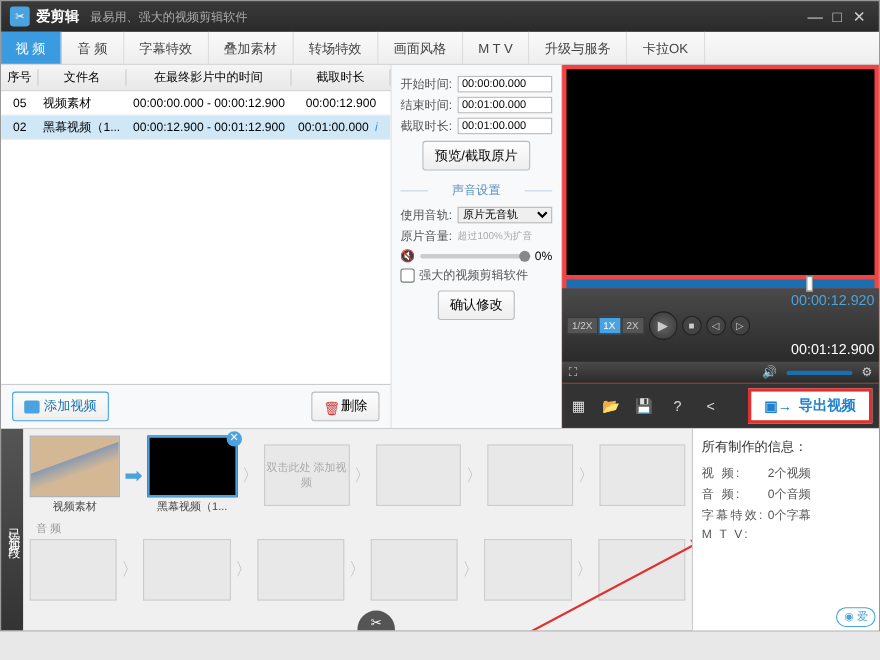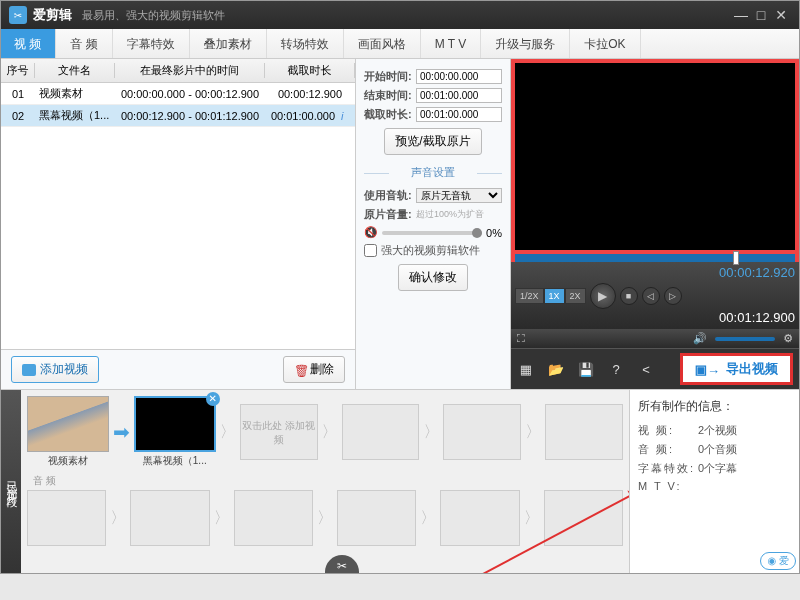--- a/index.html
+++ b/index.html
@@ -27,21 +27,21 @@
 .left-actions { display: flex; justify-content: space-between; padding: 6px 10px; border-top: 1px solid #ccc; background: #f7f9fb; }
 .btn { background: linear-gradient(#fdfdfd,#eee); border: 1px solid #bbb; border-radius: 3px; padding: 4px 10px; font-size: 12px; cursor: pointer; display: inline-flex; align-items: center; gap: 4px; }
 .btn.primary { border-color: #4aa3df; color: #1a6fb0; }
 .icon-sq { width: 14px; height: 12px; background: #4aa3df; display: inline-block; border-radius: 2px; }
 .icon-trash { width: 12px; height: 12px; display: inline-block; color: #c33; }
 .mid-pane { width: 155px; border-right: 1px solid #ccc; background: #f7f9fb; padding: 6px 8px; font-size: 11px; overflow: hidden; }
 .section-title { text-align: center; color: #5a8fc0; padding: 4px 0; position: relative; }
 .section-title::before, .section-title::after { content: ""; position: absolute; top: 50%; width: 25px; border-top: 1px solid #c5d6e6; }
 .section-title::before { left: 0; } .section-title::after { right: 0; }
 .form-row { display: flex; align-items: center; margin: 4px 0; gap: 4px; }
-.form-row label { width: 48px; color: #555; font-weight: bold; }
+.form-row label { width: 48px; color: #555; }
 .form-row input[type=text] { flex: 1; border: 1px solid #bbb; font-size: 10px; padding: 1px 3px; width: 80px; }
 .form-row select { flex: 1; border: 1px solid #bbb; font-size: 10px; }
 .slider-row { display: flex; align-items: center; gap: 4px; margin: 4px 0; }
 .slider { flex: 1; height: 4px; background: #ccc; border-radius: 2px; position: relative; }
 .slider .knob { position: absolute; right: 0; top: -3px; width: 10px; height: 10px; background: #888; border-radius: 50%; }
 .checkbox-row { display: flex; align-items: center; gap: 4px; margin: 4px 0; color: #555; }
 .center-btn { text-align: center; margin: 6px 0; }
 .right-pane { flex: 1; background: #ef4444; display: flex; flex-direction: column; }
 .video-area { flex: 1; background: #000; margin: 4px; }
 .progress { height: 8px; background: #1a6fb0; margin: 0 4px; position: relative; }
@@ -112,21 +112,21 @@
   <div class="main-row">
     <div class="left-pane">
       <div class="table-head">
         <div class="th th1">序号</div>
         <div class="th th2">文件名</div>
         <div class="th th3">在最终影片中的时间</div>
         <div class="th th4">截取时长</div>
       </div>
       <div class="table-body">
         <div class="tr">
-          <div class="td td1">01</div>
+          <div class="td td1">05</div>
           <div class="td td2">视频素材</div>
           <div class="td td3">00:00:00.000 - 00:00:12.900</div>
           <div class="td td4">00:00:12.900</div>
         </div>
         <div class="tr sel">
           <div class="td td1">02</div>
           <div class="td td2">黑幕视频（1...</div>
           <div class="td td3">00:00:12.900 - 00:01:12.900</div>
           <div class="td td4">00:01:00.000</div>
           <div class="info-i">i</div>

